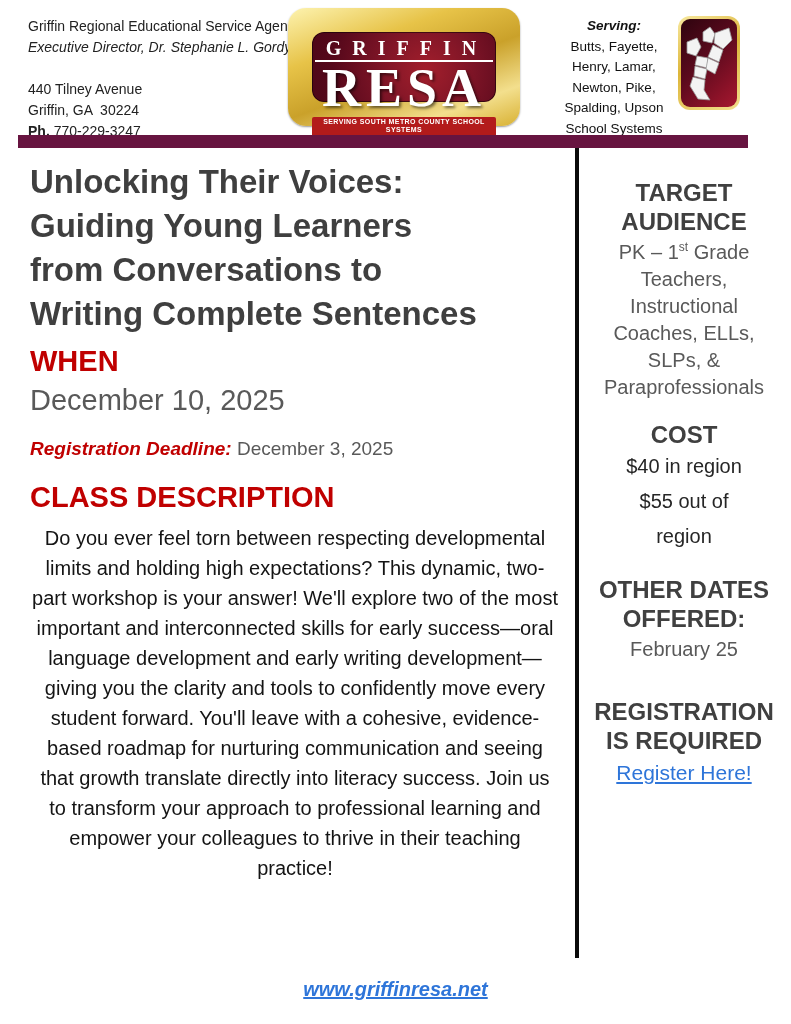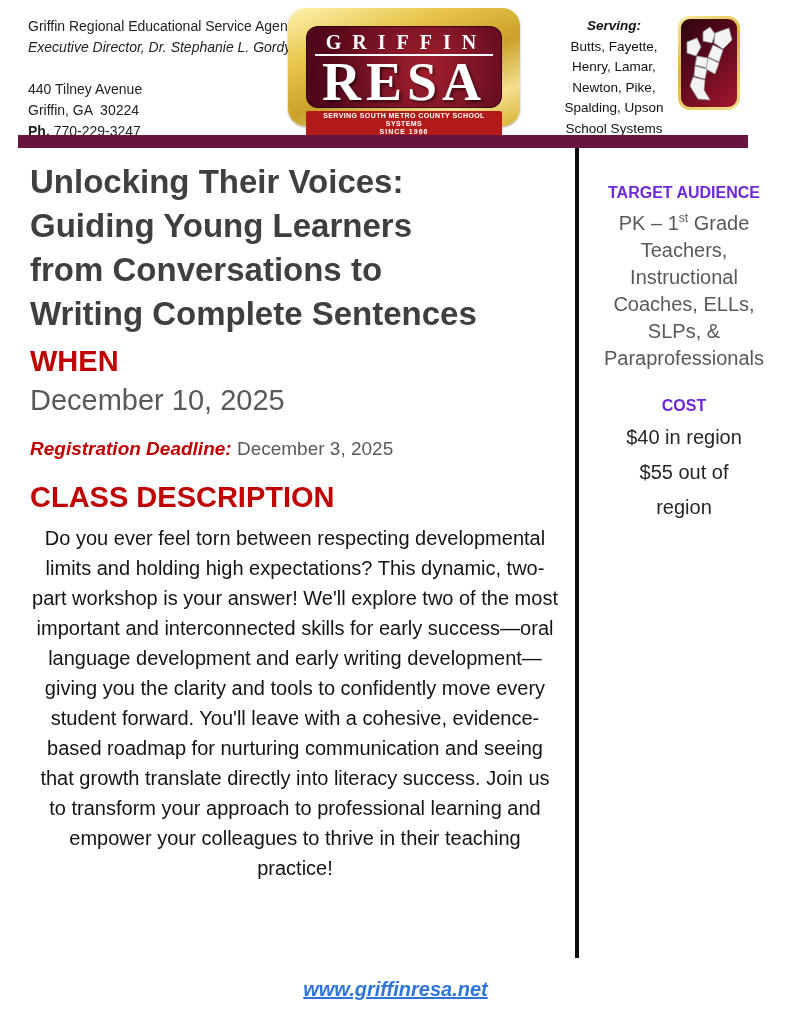--- a/index.html
+++ b/index.html
@@ -13,21 +13,21 @@
   
   .header-left { position:absolute; left:28px; top:16px; font-size:14px; color:#222; line-height:21px; }
   .agency-name { font-weight:400; }
   .director { font-style:italic; }
   .addr-block { margin-top:21px; }
   .phone-label { font-weight:bold; }
   .ws-pre { white-space:pre-wrap; }
 
   .resa-logo {
     position:absolute; left:288px; top:8px; width:232px; height:118px;
-    border-radius:18px; padding:18px;
+    border-radius:18px; padding:24px;
     background:linear-gradient(160deg,#fdf3b0 0%, #e7c348 30%, #caa12a 55%, #f3df8d 80%, #d8b133 100%);
     box-shadow:0 1px 2px rgba(0,0,0,.4);
   }
   .resa-logo-inner {
     width:100%; height:100%; border-radius:12px;
     background:radial-gradient(circle at 62% 55%, #a31f2c 0%, #7c1426 40%, #56081b 78%, #44061500 100%), #4d0718;
     background-color:#4d0718;
     display:flex; flex-direction:column; align-items:center; justify-content:flex-start;
     padding-top:6px; box-shadow:inset 0 0 0 1px rgba(0,0,0,.5);
   }
@@ -74,21 +74,21 @@
   .when-heading { margin-top:6px; font-size:29px; font-weight:bold; color:#c00000; line-height:38px; }
   .date-line { font-size:29px; color:#595959; line-height:41px; }
   .deadline { margin-top:16px; font-size:19px; line-height:24px; }
   .deadline-label { color:#c00000; font-weight:bold; font-style:italic; }
   .deadline-value { color:#595959; }
   .desc-heading { margin-top:17px; font-size:29px; font-weight:bold; color:#c00000; line-height:38px; }
   .description { margin-top:7px; font-size:20px; color:#141414; line-height:30px;text-align:center; }
 
   
   .right-col { position:absolute; left:584px; top:178px; width:200px; text-align:center; }
-  .sb-heading { font-size:16px; font-weight:bold; color:#6d28d9; line-height:29px; }
+  .sb-heading { font-size:24px; font-weight:bold; color:#404040; line-height:29px; }
   .audience-text { margin:3px auto 0; width:178px; font-size:20px; color:#595959; line-height:27px; }
   .audience-text sup { font-size:12px; vertical-align:super; line-height:0; }
   .cost-section { margin-top:19px; }
   .cost-line { font-size:20px; color:#262626; line-height:35px; }
   .other-dates-section { margin-top:21px; }
   .other-dates-value { font-size:20px; color:#595959; line-height:30px; margin-top:1px; }
   .registration-section { margin-top:33px; }
   .register-link {
     display:inline-block; margin-top:4px; font-size:21px; color:#2e75d9;
     text-decoration:underline; line-height:28px; cursor:pointer;
@@ -176,20 +176,28 @@
     <div class="sb-heading">TARGET AUDIENCE</div>
     <div class="audience-text"><span>PK – 1</span><sup>st</sup><span> Grade Teachers, Instructional Coaches, ELLs, SLPs, &amp; Paraprofessionals</span></div>
 
     <div class="cost-section">
       <div class="sb-heading">COST</div>
       <div class="cost-line">$40 in region</div>
       <div class="cost-line">$55 out of</div>
       <div class="cost-line">region</div>
     </div>
 
-
+    <div class="other-dates-section">
+      <div class="sb-heading">OTHER DATES OFFERED:</div>
+      <div class="other-dates-value">February 25</div>
+    </div>
+
+    <div class="registration-section">
+      <div class="sb-heading">REGISTRATION IS REQUIRED</div>
+      <a class="register-link">Register Here!</a>
+    </div>
   </div>
 
   <div class="footer">
     <a class="site-link">www.griffinresa.net</a>
   </div>
 
 </div>
 
 </body></html>

